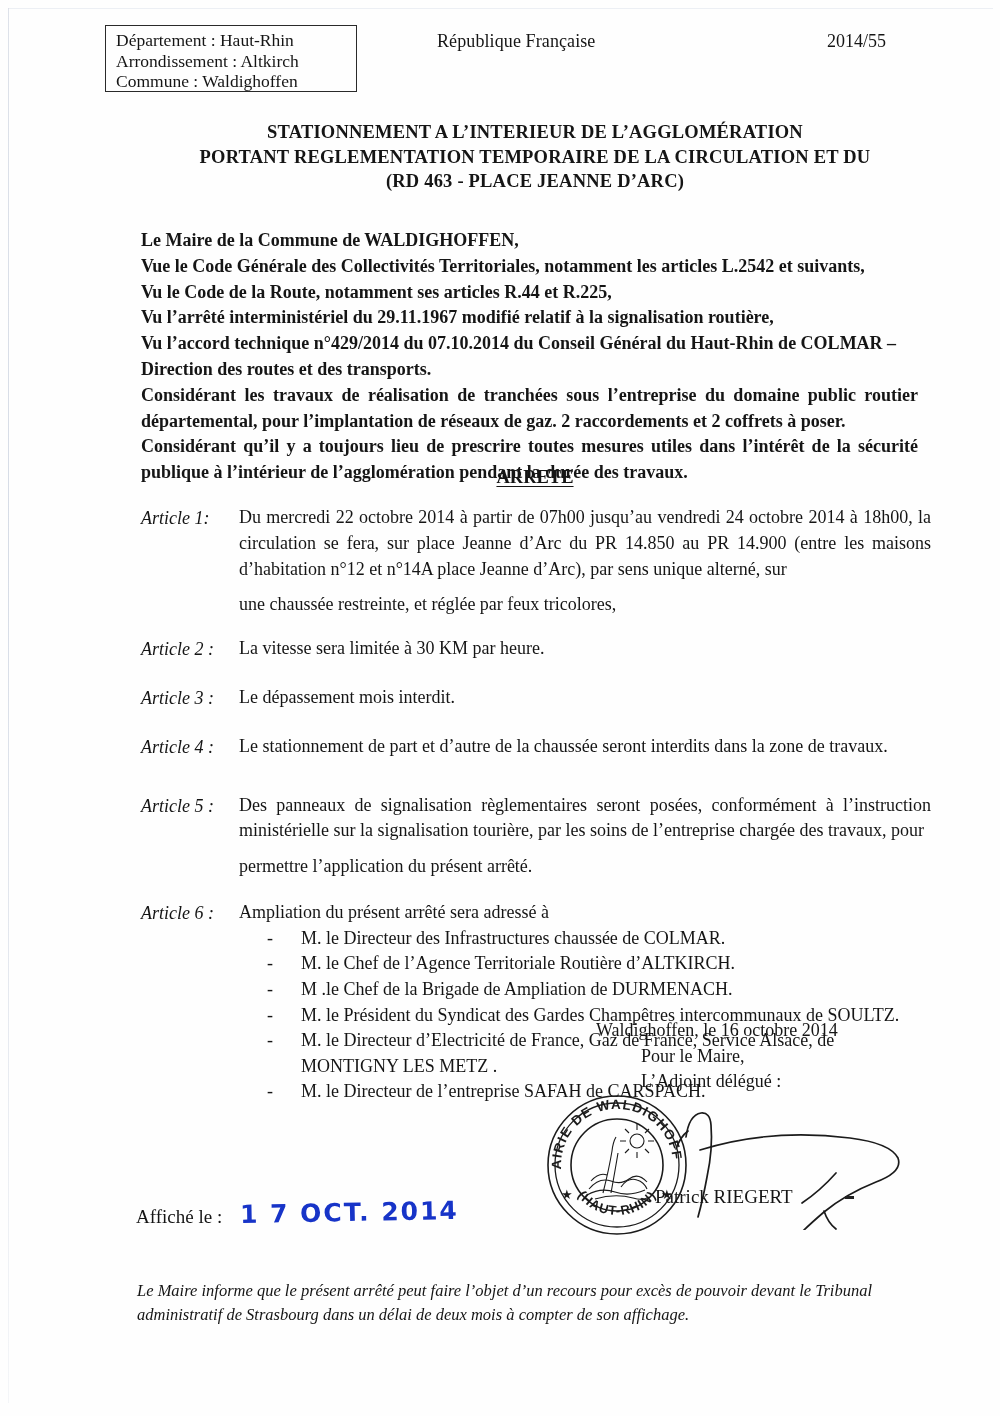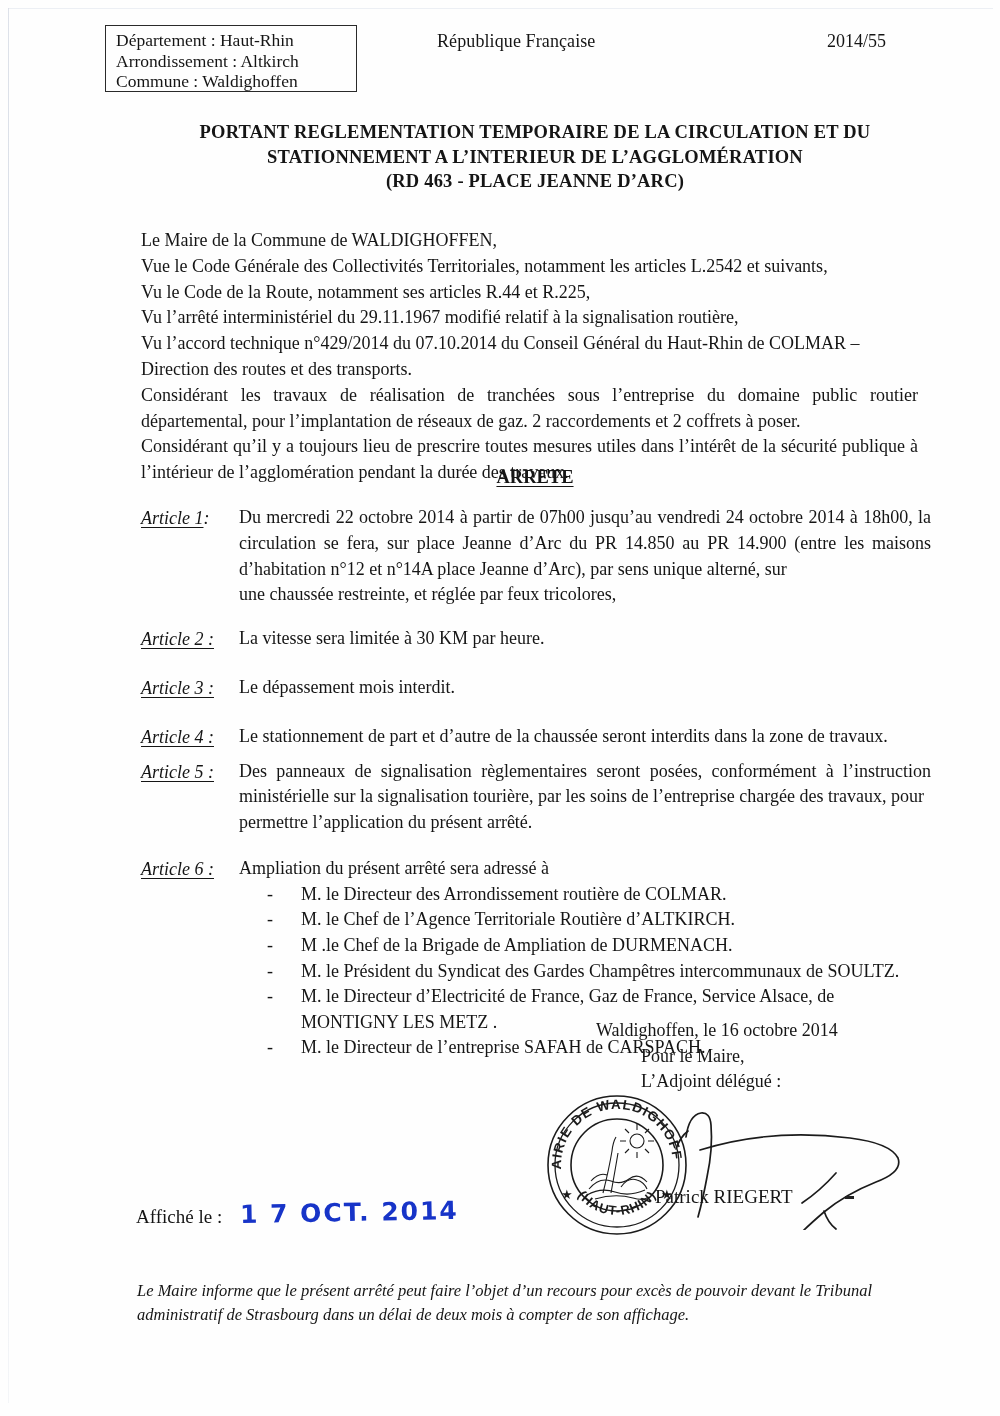--- a/index.html
+++ b/index.html
@@ -70,20 +70,21 @@
     letter-spacing: .2px;
   }
 
   
   .preamble {
     position: absolute;
     left: 141px; top: 228px;
     width: 777px;
     font-size: 18px;
     line-height: 25.8px;
+    font-weight: bold;
   }
   .preamble .ln { display: block; white-space: nowrap; }
   .preamble .para {
     display: block;
     text-align: justify;
     text-justify: inter-word;
   }
 
   
   .arrete-heading {
@@ -110,32 +111,31 @@
     margin-bottom: 20px;
   }
   .article-label {
     flex: 0 0 92px;
     font-style: italic;
     white-space: nowrap;
     line-height: 25.8px;
     padding-top: 1px;
   }
   .article-label .u {
-    text-decoration: underline;
     text-underline-offset: 2.5px;
   }
   .article-body {
     flex: 1 1 auto;
     padding-left: 6px;
     line-height: 25.8px;
     text-align: justify;
     text-justify: inter-word;
   }
   .article-body.nojust { text-align: left; }
-  .article-body .lastline { text-align: left; }
+  .article-body .lastline { text-align: left; margin-top: 10px; }
 
   
   .recipients {
     list-style: none;
     margin: 0;
     padding: 0 0 0 28px;
   }
   .recipients li {
     position: relative;
     padding-left: 34px;
@@ -226,22 +226,22 @@
   <div class="header-box">
     <div class="line">Département : Haut-Rhin</div>
     <div class="line">Arrondissement : Altkirch</div>
     <div class="line">Commune : Waldighoffen</div>
   </div>
 
   <div class="republique">République Française</div>
   <div class="ref-number">2014/55</div>
 
   <div class="title-block">
+    <div>STATIONNEMENT A L’INTERIEUR DE L’AGGLOMÉRATION</div>
     <div>PORTANT REGLEMENTATION TEMPORAIRE DE LA CIRCULATION ET DU</div>
-    <div>STATIONNEMENT A L’INTERIEUR DE L’AGGLOMÉRATION</div>
     <div>(RD 463 - PLACE JEANNE D’ARC)</div>
   </div>
 
   <div class="preamble">
     <span class="ln">Le Maire de la Commune de WALDIGHOFFEN,</span>
     <span class="ln">Vue le Code Générale des Collectivités Territoriales, notamment les articles L.2542 et suivants,</span>
     <span class="ln">Vu le Code de la Route, notamment ses articles R.44 et R.225,</span>
     <span class="ln">Vu l’arrêté interministériel du 29.11.1967 modifié relatif à la signalisation routière,</span>
     <span class="ln">Vu l’accord technique n°429/2014 du 07.10.2014 du Conseil Général du Haut-Rhin de COLMAR –</span>
     <span class="ln">Direction des routes et des transports.</span>
@@ -264,39 +264,39 @@
     <div class="article" style="margin-bottom:22px;">
       <div class="article-label"><span class="u">Article 2 :</span></div>
       <div class="article-body nojust">La vitesse sera limitée à 30 KM par heure.</div>
     </div>
 
     <div class="article" style="margin-bottom:22px;">
       <div class="article-label"><span class="u">Article 3 :</span></div>
       <div class="article-body nojust">Le dépassement mois interdit.</div>
     </div>
 
-    <div class="article" style="margin-bottom:8px;">
+    <div class="article" style="margin-bottom:32px;">
       <div class="article-label"><span class="u">Article 4 :</span></div>
       <div class="article-body nojust">Le stationnement de part et d’autre de la chaussée seront interdits dans la zone de travaux.</div>
     </div>
 
     <div class="article" style="margin-bottom:20px;">
       <div class="article-label"><span class="u">Article 5 :</span></div>
       <div class="article-body">
         <span>Des panneaux de signalisation règlementaires seront posées, conformément à l’instruction ministérielle sur la signalisation tourière, par les soins de l’entreprise chargée des travaux, pour</span>
         <span class="lastline" style="display:block">permettre l’application du présent arrêté.</span>
       </div>
     </div>
 
     <div class="article" style="margin-bottom:0;">
       <div class="article-label"><span class="u">Article 6 :</span></div>
       <div class="article-body nojust">
         <span>Ampliation du présent arrêté sera adressé à</span>
         <ul class="recipients">
-          <li><span class="dash">-</span><span>M. le Directeur des Arrondissement routière de COLMAR.</span></li>
+          <li><span class="dash">-</span><span>M. le Directeur des Infrastructures chaussée de COLMAR.</span></li>
           <li><span class="dash">-</span><span>M. le Chef de l’Agence Territoriale Routière d’ALTKIRCH.</span></li>
           <li><span class="dash">-</span><span>M .le Chef de la Brigade de Ampliation de DURMENACH.</span></li>
           <li><span class="dash">-</span><span>M. le Président du Syndicat des Gardes Champêtres intercommunaux de SOULTZ.</span></li>
           <li><span class="dash">-</span><span>M. le Directeur d’Electricité de France, Gaz de France, Service Alsace, de MONTIGNY LES METZ .</span></li>
           <li><span class="dash">-</span><span>M. le Directeur de l’entreprise SAFAH de CARSPACH.</span></li>
         </ul>
       </div>
     </div>
 
   </div>

